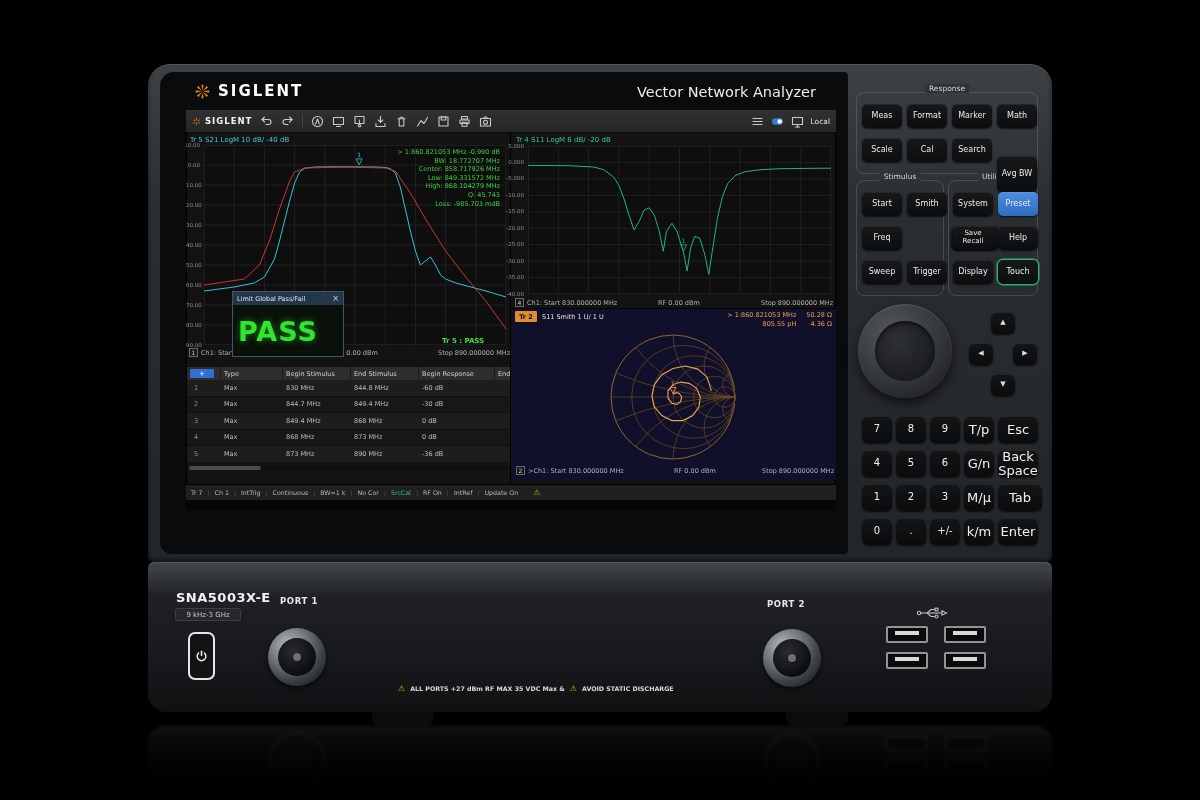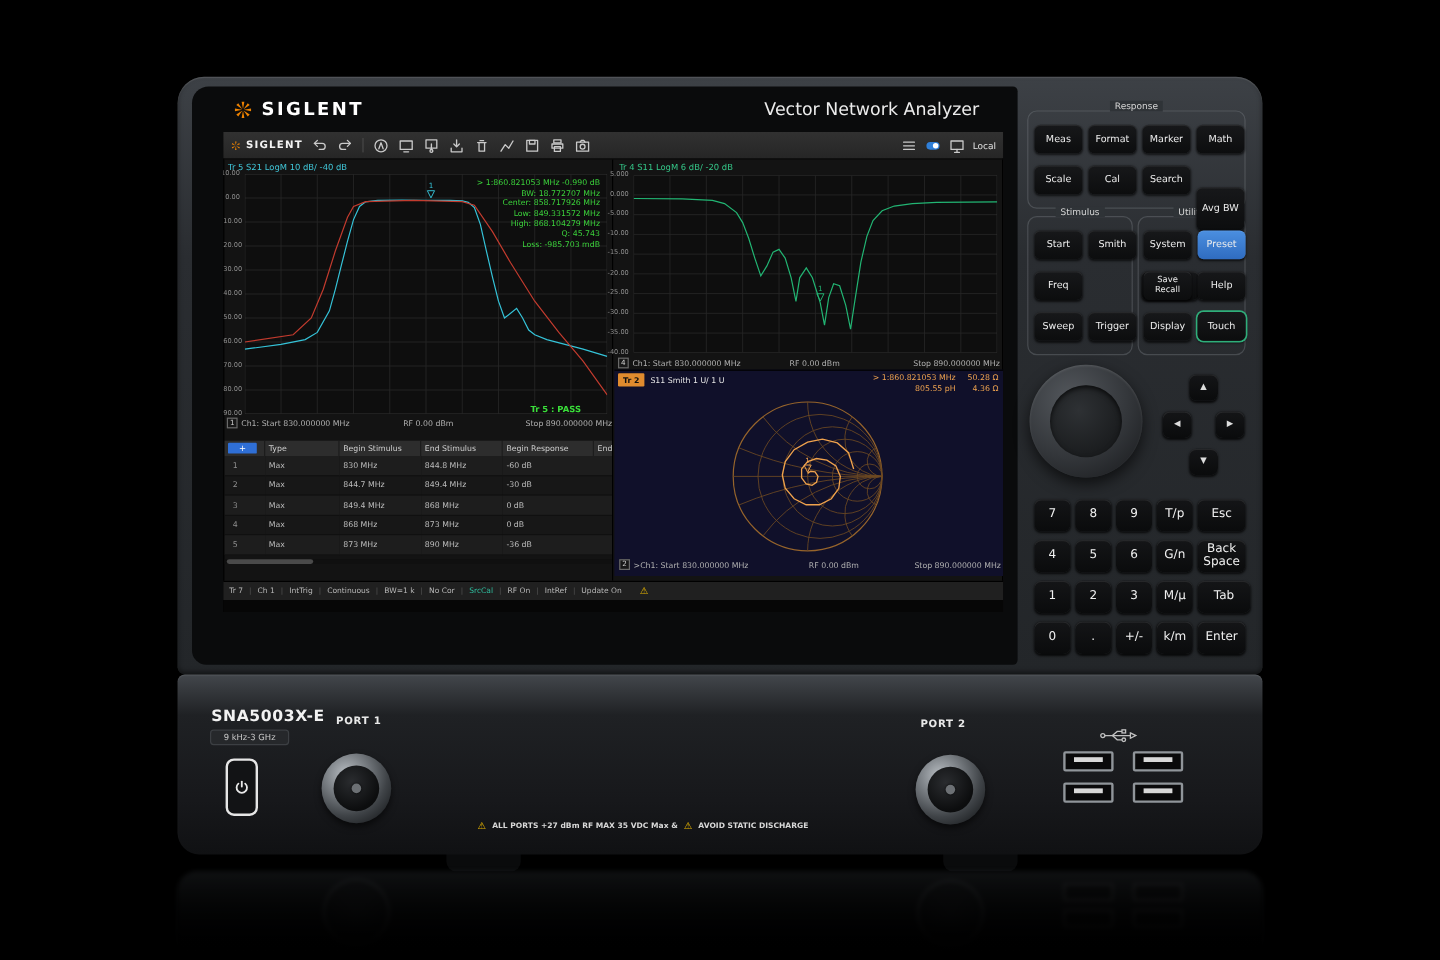--- a/index.html
+++ b/index.html
@@ -66,21 +66,21 @@
 
   
   .panel{left:848px;top:72px;width:198px;height:482px;}
   .pgroup{position:absolute;border:1px solid rgba(130,135,140,.35);border-radius:8px;}
   .pgroup-label{position:absolute;color:#d5d5d5;font-size:7.5px;background:#2f3337;padding:0 4px;transform:translateX(-50%);white-space:nowrap;}
   .pbtn{position:absolute;width:40px;height:24px;background:linear-gradient(#17181a,#0c0d0e);border-radius:5px;color:#ececec;font-size:8px;display:flex;align-items:center;justify-content:center;text-align:center;line-height:1.1;box-shadow:0 1px 2px rgba(0,0,0,.7), inset 0 1px 0 rgba(255,255,255,.07);padding:1px;}
   .pbtn.blue{background:linear-gradient(#4b8fe0,#2f6cc0);}
   .pbtn.touch{box-shadow:0 0 0 1.5px #2fae7a, 0 1px 2px rgba(0,0,0,.7);}
   .pbtn.small2{font-size:7px;}
   .key{position:absolute;background:linear-gradient(#141517,#0a0b0c);border-radius:6px;color:#f0f0f0;font-size:10px;display:flex;align-items:center;justify-content:center;text-align:center;line-height:1.05;box-shadow:0 1px 2px rgba(0,0,0,.8), inset 0 1px 0 rgba(255,255,255,.08);}
-  .key.small{font-size:10px;}
+  .key.small{font-size:13px;}
   .key.arrow{font-size:7px;color:#ddd;}
   .knob{position:absolute;left:10px;top:232px;width:94px;height:94px;border-radius:50%;background:radial-gradient(circle at 36% 30%,#53575c,#33363a 55%,#202225 85%);box-shadow:0 5px 12px rgba(0,0,0,.65), inset 0 1px 2px rgba(255,255,255,.12);}
   .knob-inner{position:absolute;left:17px;top:17px;width:60px;height:60px;border-radius:50%;background:radial-gradient(circle at 40% 35%,#2e3134,#1b1d1f 70%);box-shadow:inset 0 2px 4px rgba(0,0,0,.7);}
 
   
   .body-bottom{left:148px;top:562px;width:904px;height:150px;border-radius:6px 6px 18px 18px;
     background:linear-gradient(180deg,#43474c 0,#34373b 14px,#1f2124 34px,#17181b 70%,#101113);
     box-shadow:inset 0 1px 1px rgba(255,255,255,.1);}
   .model{left:176px;top:590px;color:#f2f2f2;font-size:13px;font-weight:bold;letter-spacing:.5px;}
   .range-box{left:175px;top:608px;width:66px;height:13px;background:#26282b;border:1px solid #3c3f43;border-radius:3px;color:#c9c9c9;font-size:7px;display:flex;align-items:center;justify-content:center;}
@@ -393,20 +393,29 @@
           <polyline points="104.4,59.8 100.1,46.2 90.8,38.1 78.4,35.0 66.0,37.5 54.8,43.7 47.4,53.6 44.9,64.8 47.4,75.9 54.8,84.6 64.8,89.6 75.9,89.6 85.8,84.6 92.0,75.9 93.3,66.0 89.6,57.3 82.1,52.4 73.4,51.1 66.0,53.6 61.0,59.8 61.0,67.2 64.8,72.2 69.7,73.4 73.4,71.0 74.7,66.0 72.2,62.3 68.5,61.7 66.0,63.5" fill="none" stroke="#efa24d" stroke-width="1.1"></polyline>
           <polygon points="63,56.52 69,56.52 66,62.52" fill="none" stroke="#efa24d" stroke-width="0.8"></polygon>
           <text x="66" y="54.52" fill="#efa24d" font-size="6" text-anchor="middle">1</text>
         </svg>
       <div class="badge" style="left:4px;top:157px">2</div>
       <span class="cf" style="left:16px;top:158px">&gt;Ch1: Start 830.000000 MHz</span>
       <span class="cf" style="left:162px;top:158px">RF 0.00 dBm</span>
       <span class="cf" style="left:250px;top:158px">Stop 890.000000 MHz</span>
     </div>
 
+    <div class="dialog">
+      <div class="dialog-title">
+        <span>Limit Global Pass/Fail</span>
+        <span class="dialog-close">×</span>
+      </div>
+      <div class="dialog-body">
+        <span class="pass-text">PASS</span>
+      </div>
+    </div>
 
     <div class="statusbar" id="statusbar">
         <span class="sb-item">Tr 7</span>
         <span class="sb-sep">|</span>
         <span class="sb-item">Ch 1</span>
         <span class="sb-sep">|</span>
         <span class="sb-item">IntTrig</span>
         <span class="sb-sep">|</span>
         <span class="sb-item">Continuous</span>
         <span class="sb-sep">|</span>

